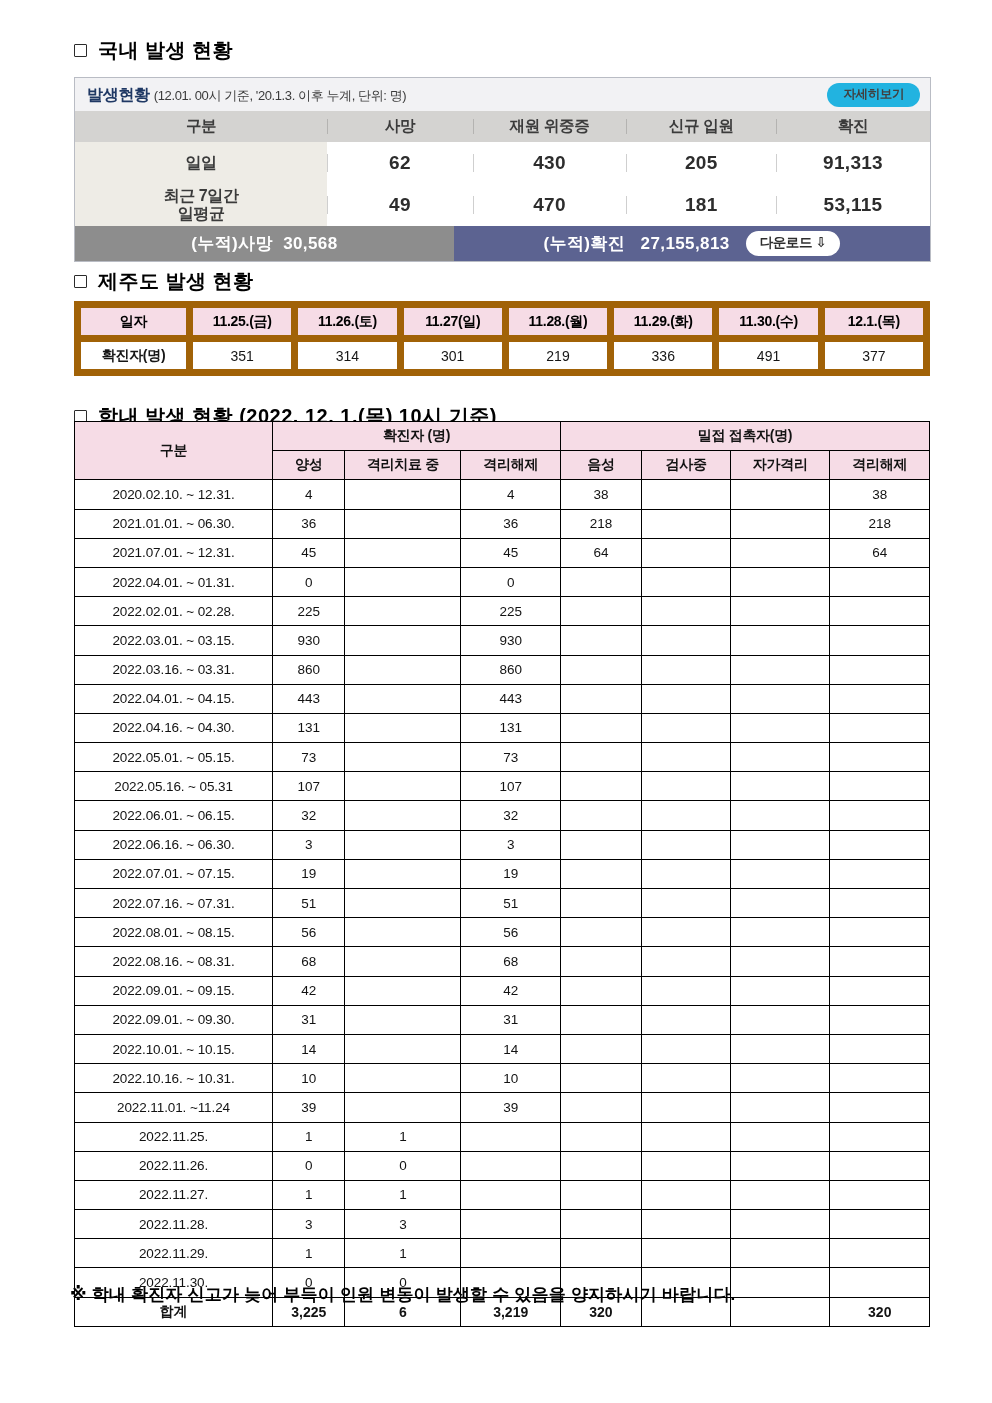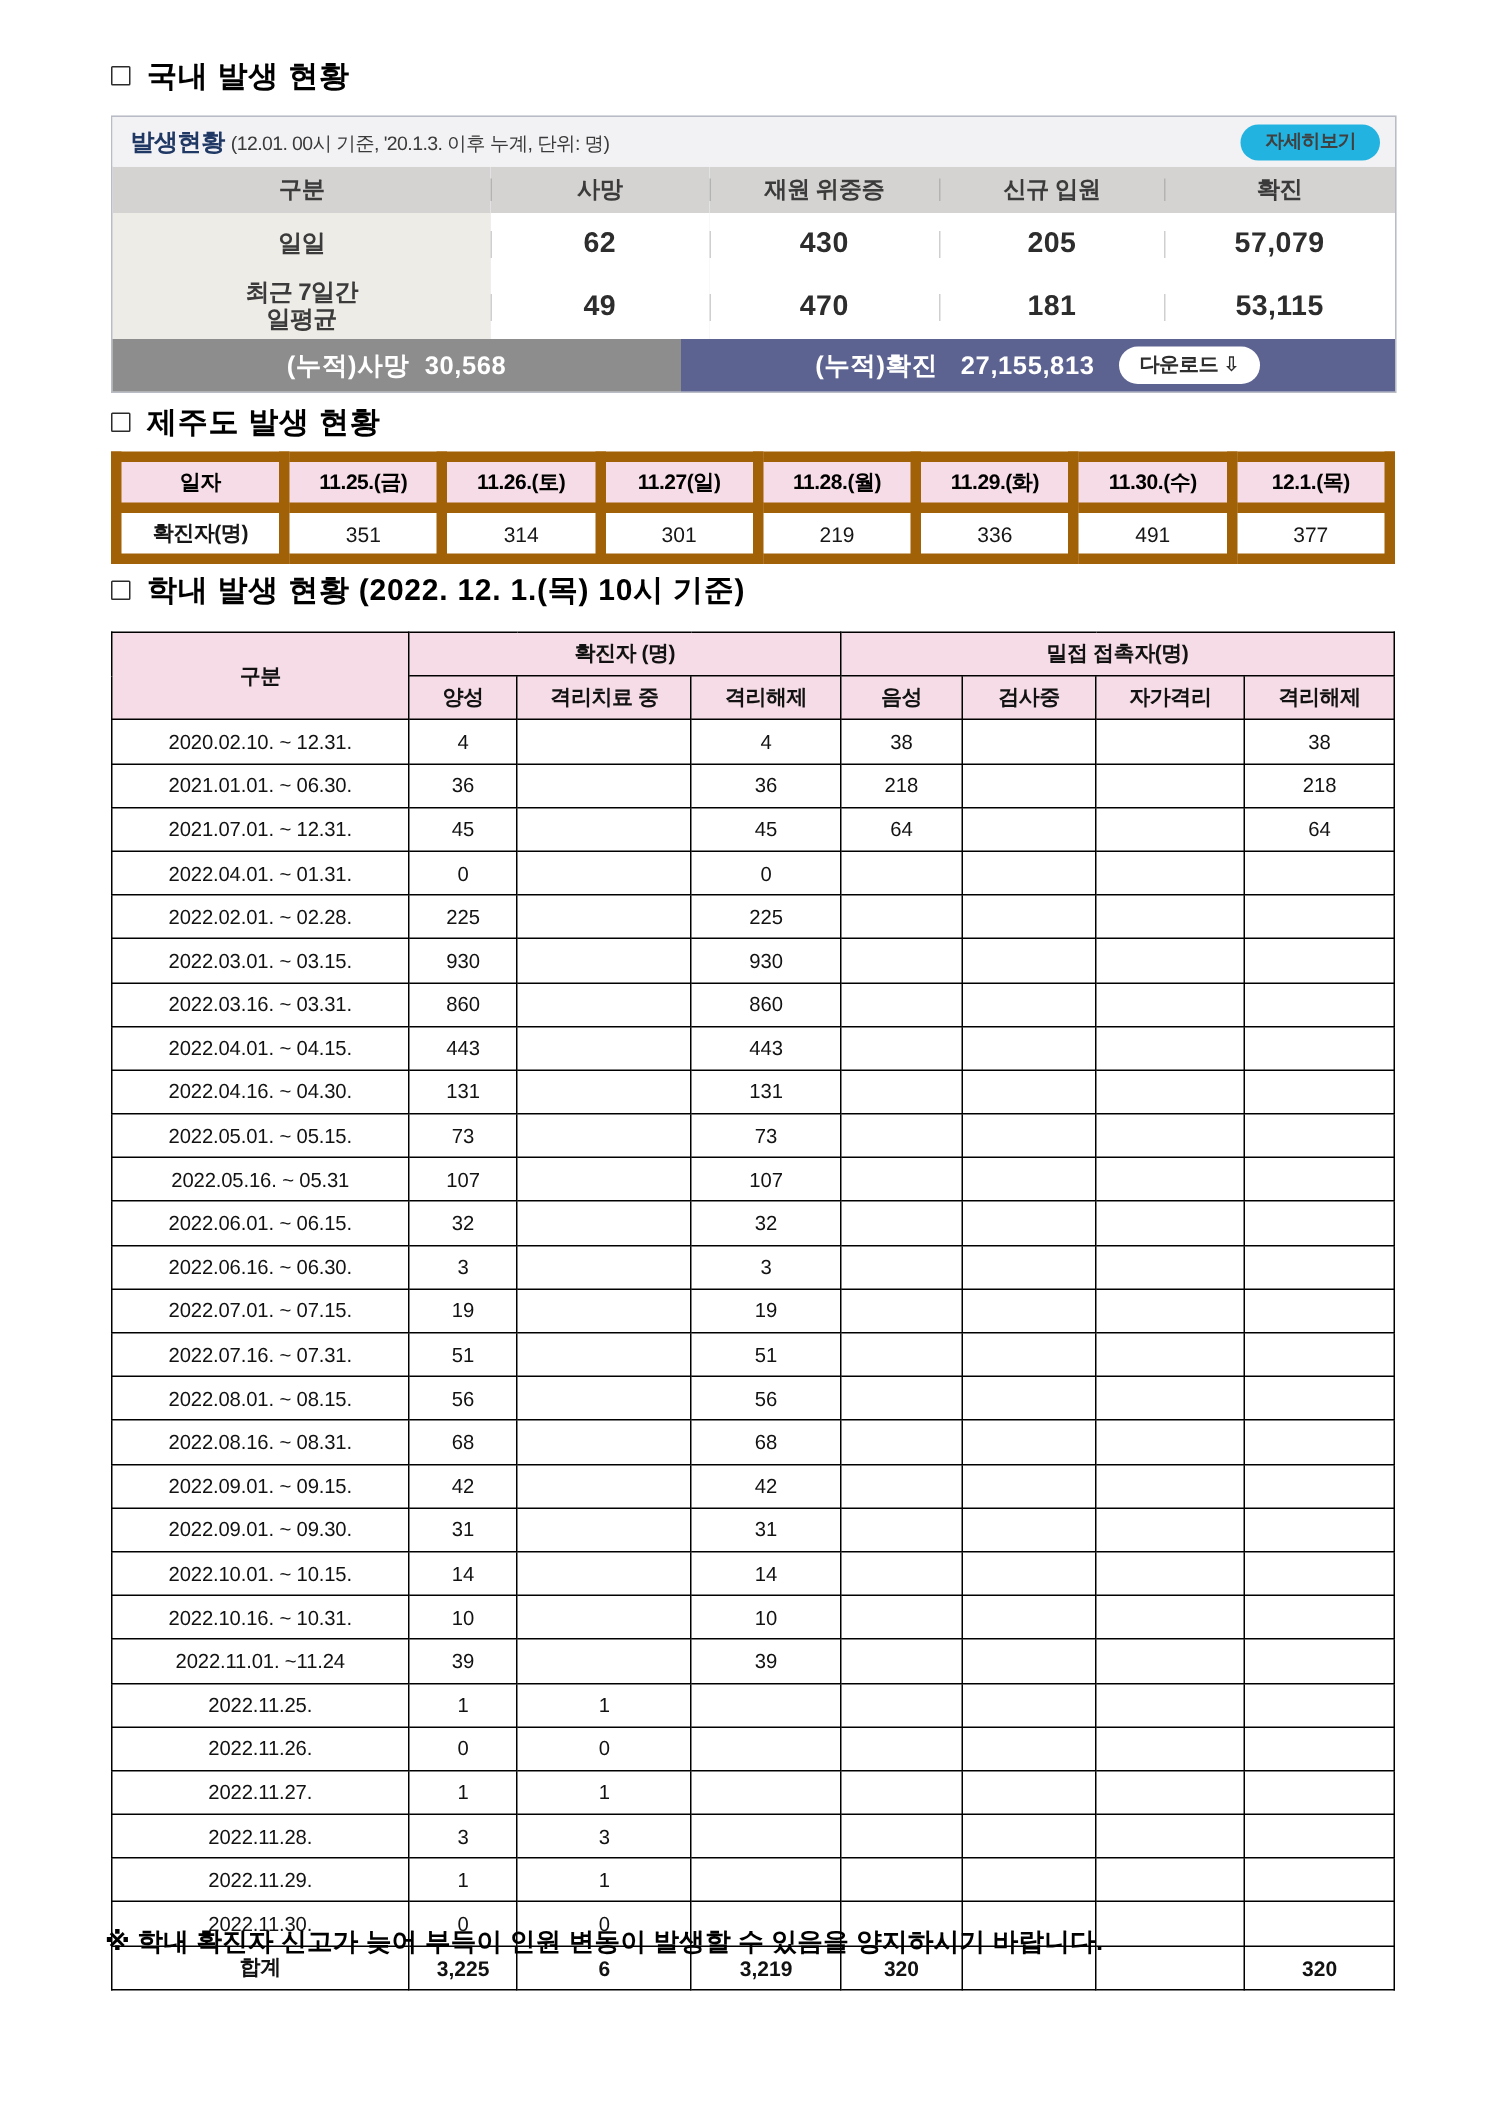--- a/index.html
+++ b/index.html
@@ -243,21 +243,21 @@
     letter-spacing: -0.1px;
   }
   table.school tbody tr.total td {
     font-weight: bold;
     font-size: 14px;
   }
 
   
   #head-nat   { position: absolute; left: 74px; top: 37px; }
   #head-jeju  { position: absolute; left: 74px; top: 268px; }
-  #head-school{ position: absolute; left: 74px; top: 380px; }
+  #head-school{ position: absolute; left: 74px; top: 403px; }
 
   .footnote {
     position: absolute;
     left: 70px;
     top: 1283px;
     font-size: 17px;
     font-weight: bold;
     letter-spacing: 0.2px;
     white-space: nowrap;
   }
@@ -297,21 +297,21 @@
           <th class="sep">신규 입원</th>
           <th class="sep">확진</th>
         </tr>
       </thead>
       <tbody>
         <tr>
           <td class="rowlabel">일일</td>
           <td class="sep">62</td>
           <td class="sep">430</td>
           <td class="sep">205</td>
-          <td class="sep">57,079</td>
+          <td class="sep">91,313</td>
         </tr>
         <tr>
           <td class="rowlabel">
             <span>최근 7일간</span><br>
             <span>일평균</span>
           </td>
           <td class="sep">49</td>
           <td class="sep">470</td>
           <td class="sep">181</td>
           <td class="sep">53,115</td>

